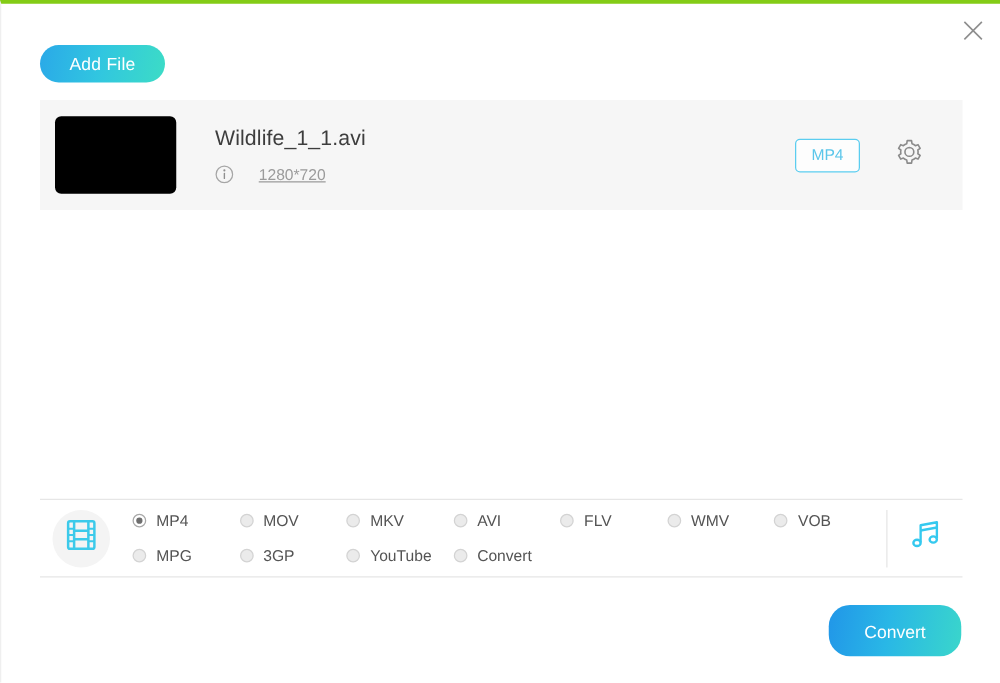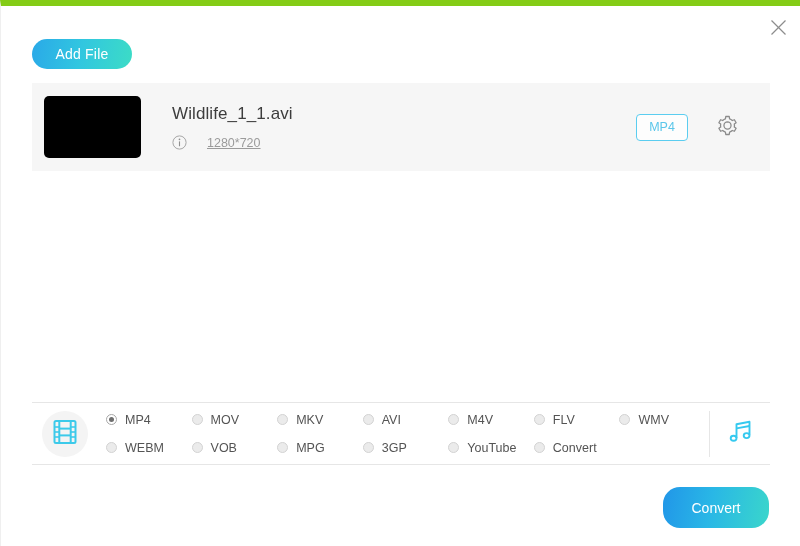--- a/index.html
+++ b/index.html
@@ -14,21 +14,21 @@
     font-family: "Liberation Sans", sans-serif;
     -webkit-font-smoothing: antialiased;
   }
 
   .app-window {
     position: relative;
     width: 800px;
     height: 546px;
     background: #ffffff;
     box-sizing: border-box;
-    border-top: 6px solid #84cc16;
+    border-top: 3px solid #84cc16;
     border-left: 1px solid #efefef;
   }
 
   
   .close-btn {
     position: absolute;
     top: 8px;
     right: 9px;
     width: 26px;
     height: 26px;
@@ -323,35 +323,27 @@
       <div class="fmt-opt">
         <span class="radio"></span>
         <span class="fmt-label">MKV</span>
       </div>
       <div class="fmt-opt">
         <span class="radio"></span>
         <span class="fmt-label">AVI</span>
       </div>
       <div class="fmt-opt">
         <span class="radio"></span>
-        <span class="fmt-label">M4V</span>
-      </div>
-      <div class="fmt-opt">
-        <span class="radio"></span>
         <span class="fmt-label">FLV</span>
       </div>
       <div class="fmt-opt">
         <span class="radio"></span>
         <span class="fmt-label">WMV</span>
       </div>
 
-      <div class="fmt-opt">
-        <span class="radio"></span>
-        <span class="fmt-label">WEBM</span>
-      </div>
       <div class="fmt-opt">
         <span class="radio"></span>
         <span class="fmt-label">VOB</span>
       </div>
       <div class="fmt-opt">
         <span class="radio"></span>
         <span class="fmt-label">MPG</span>
       </div>
       <div class="fmt-opt">
         <span class="radio"></span>

